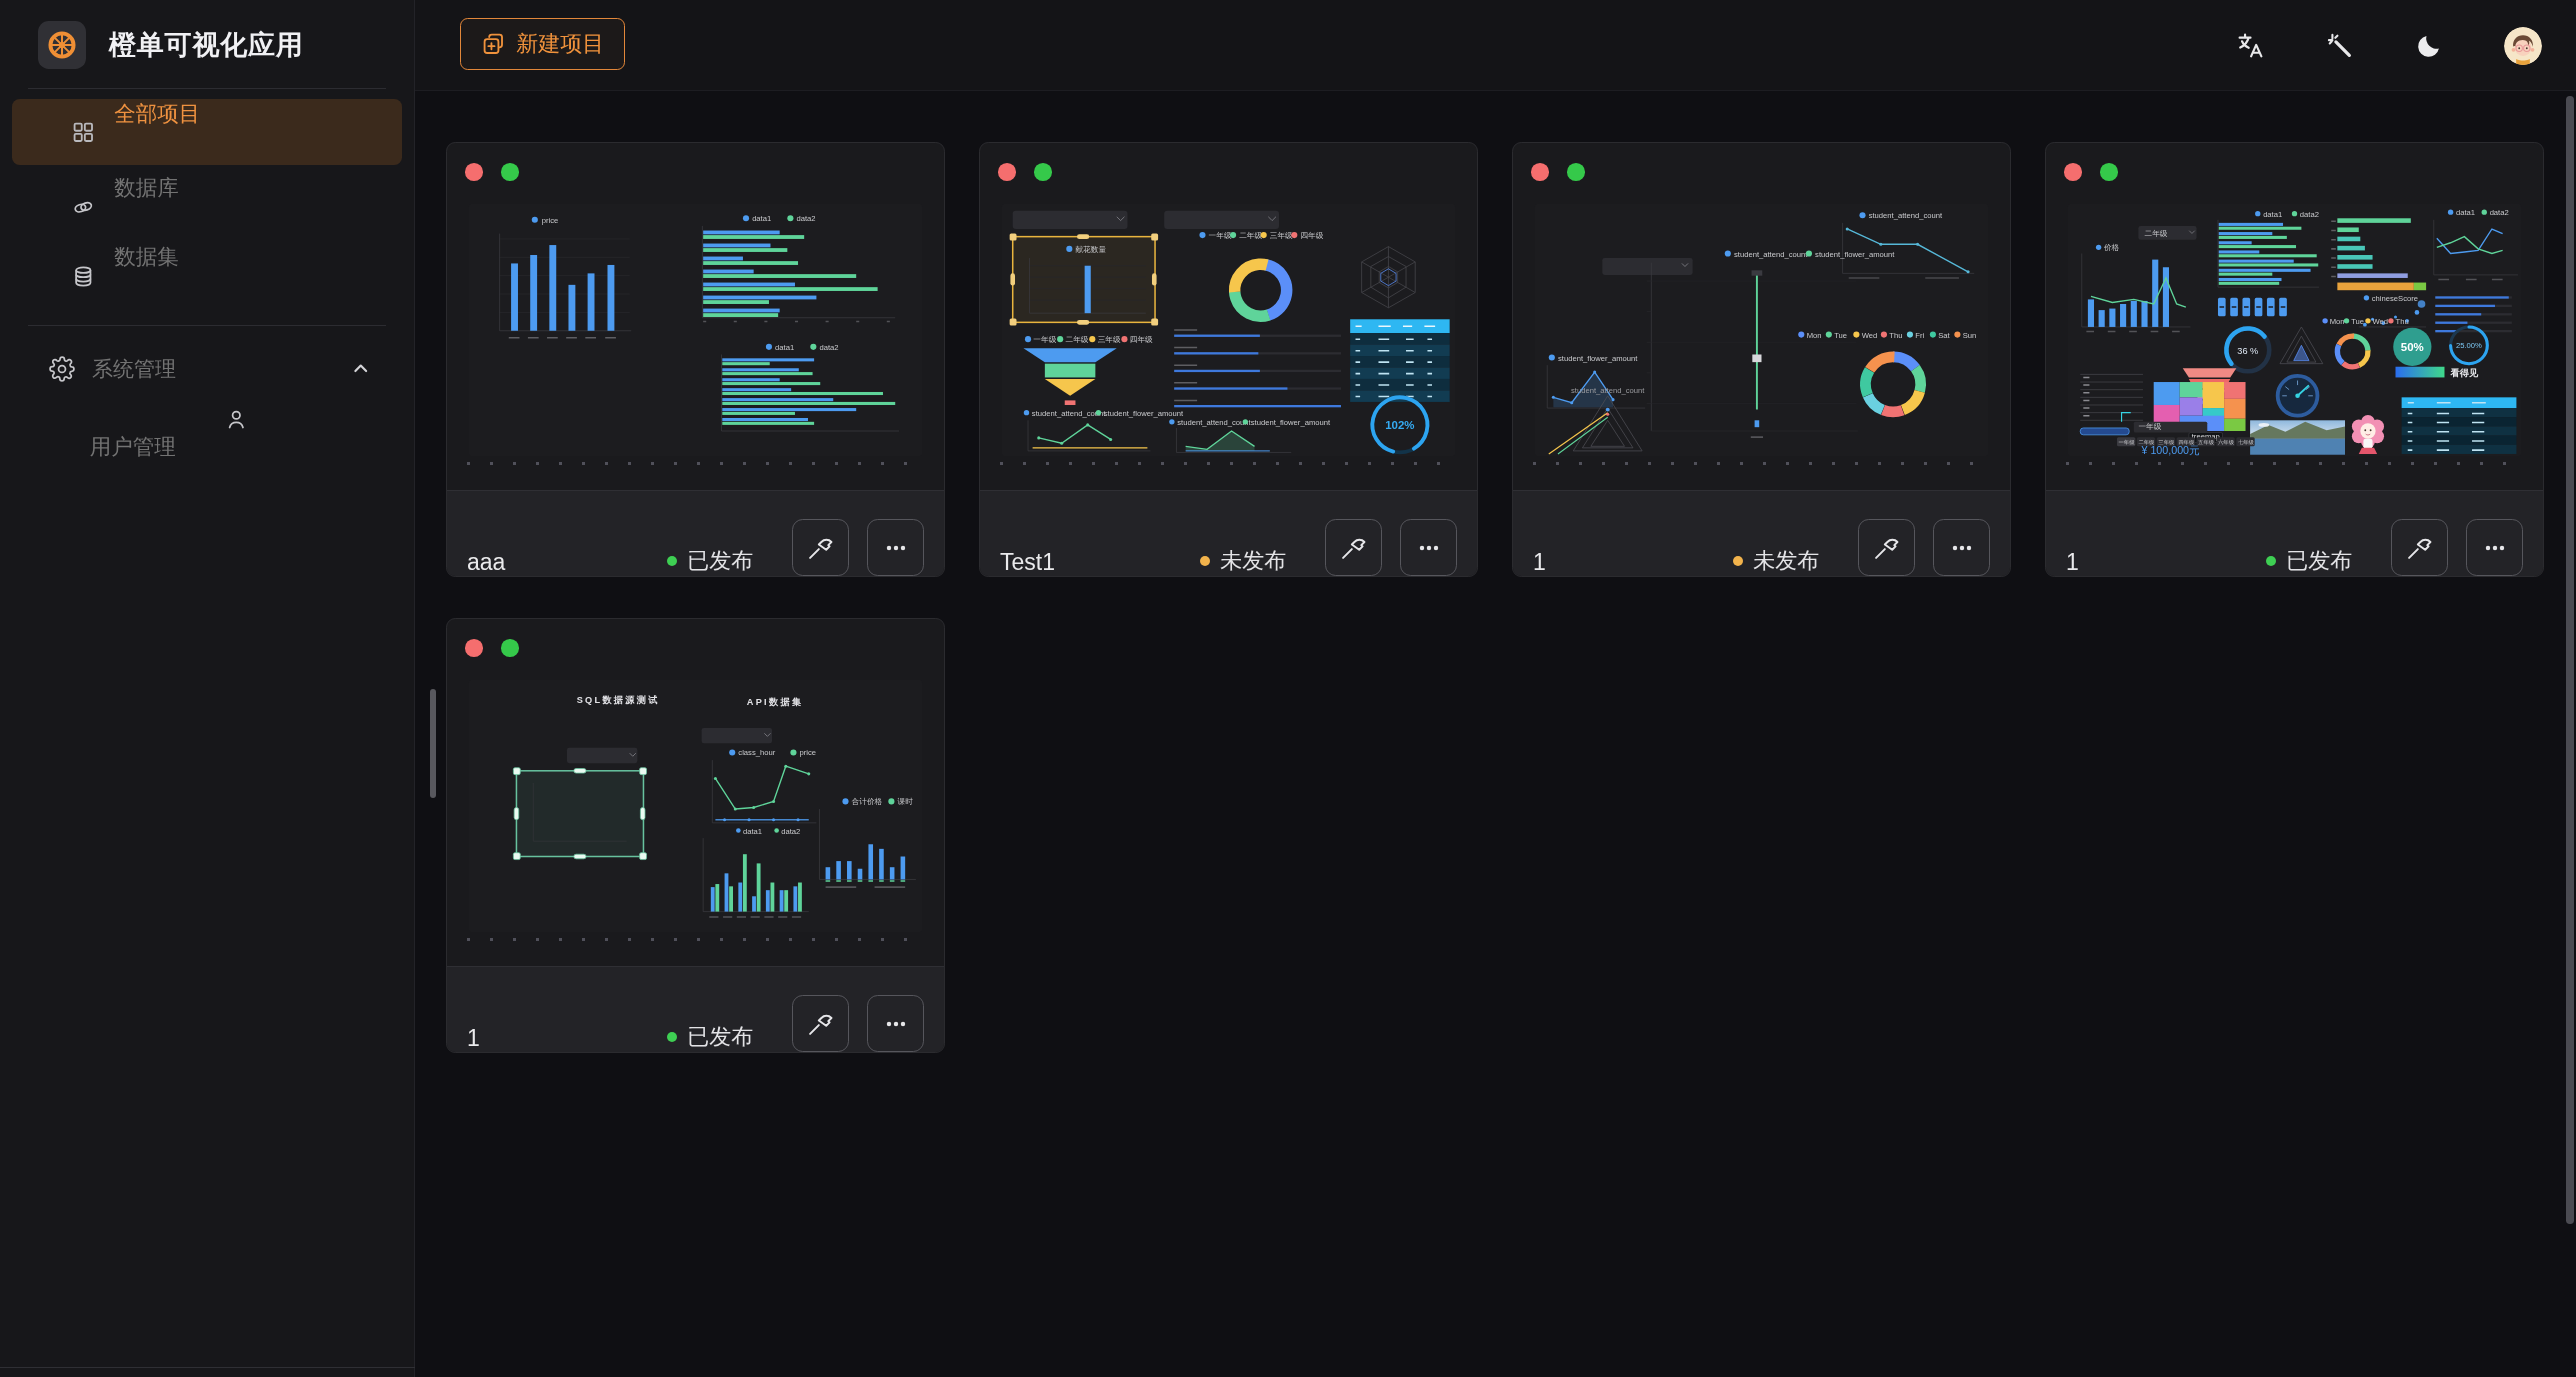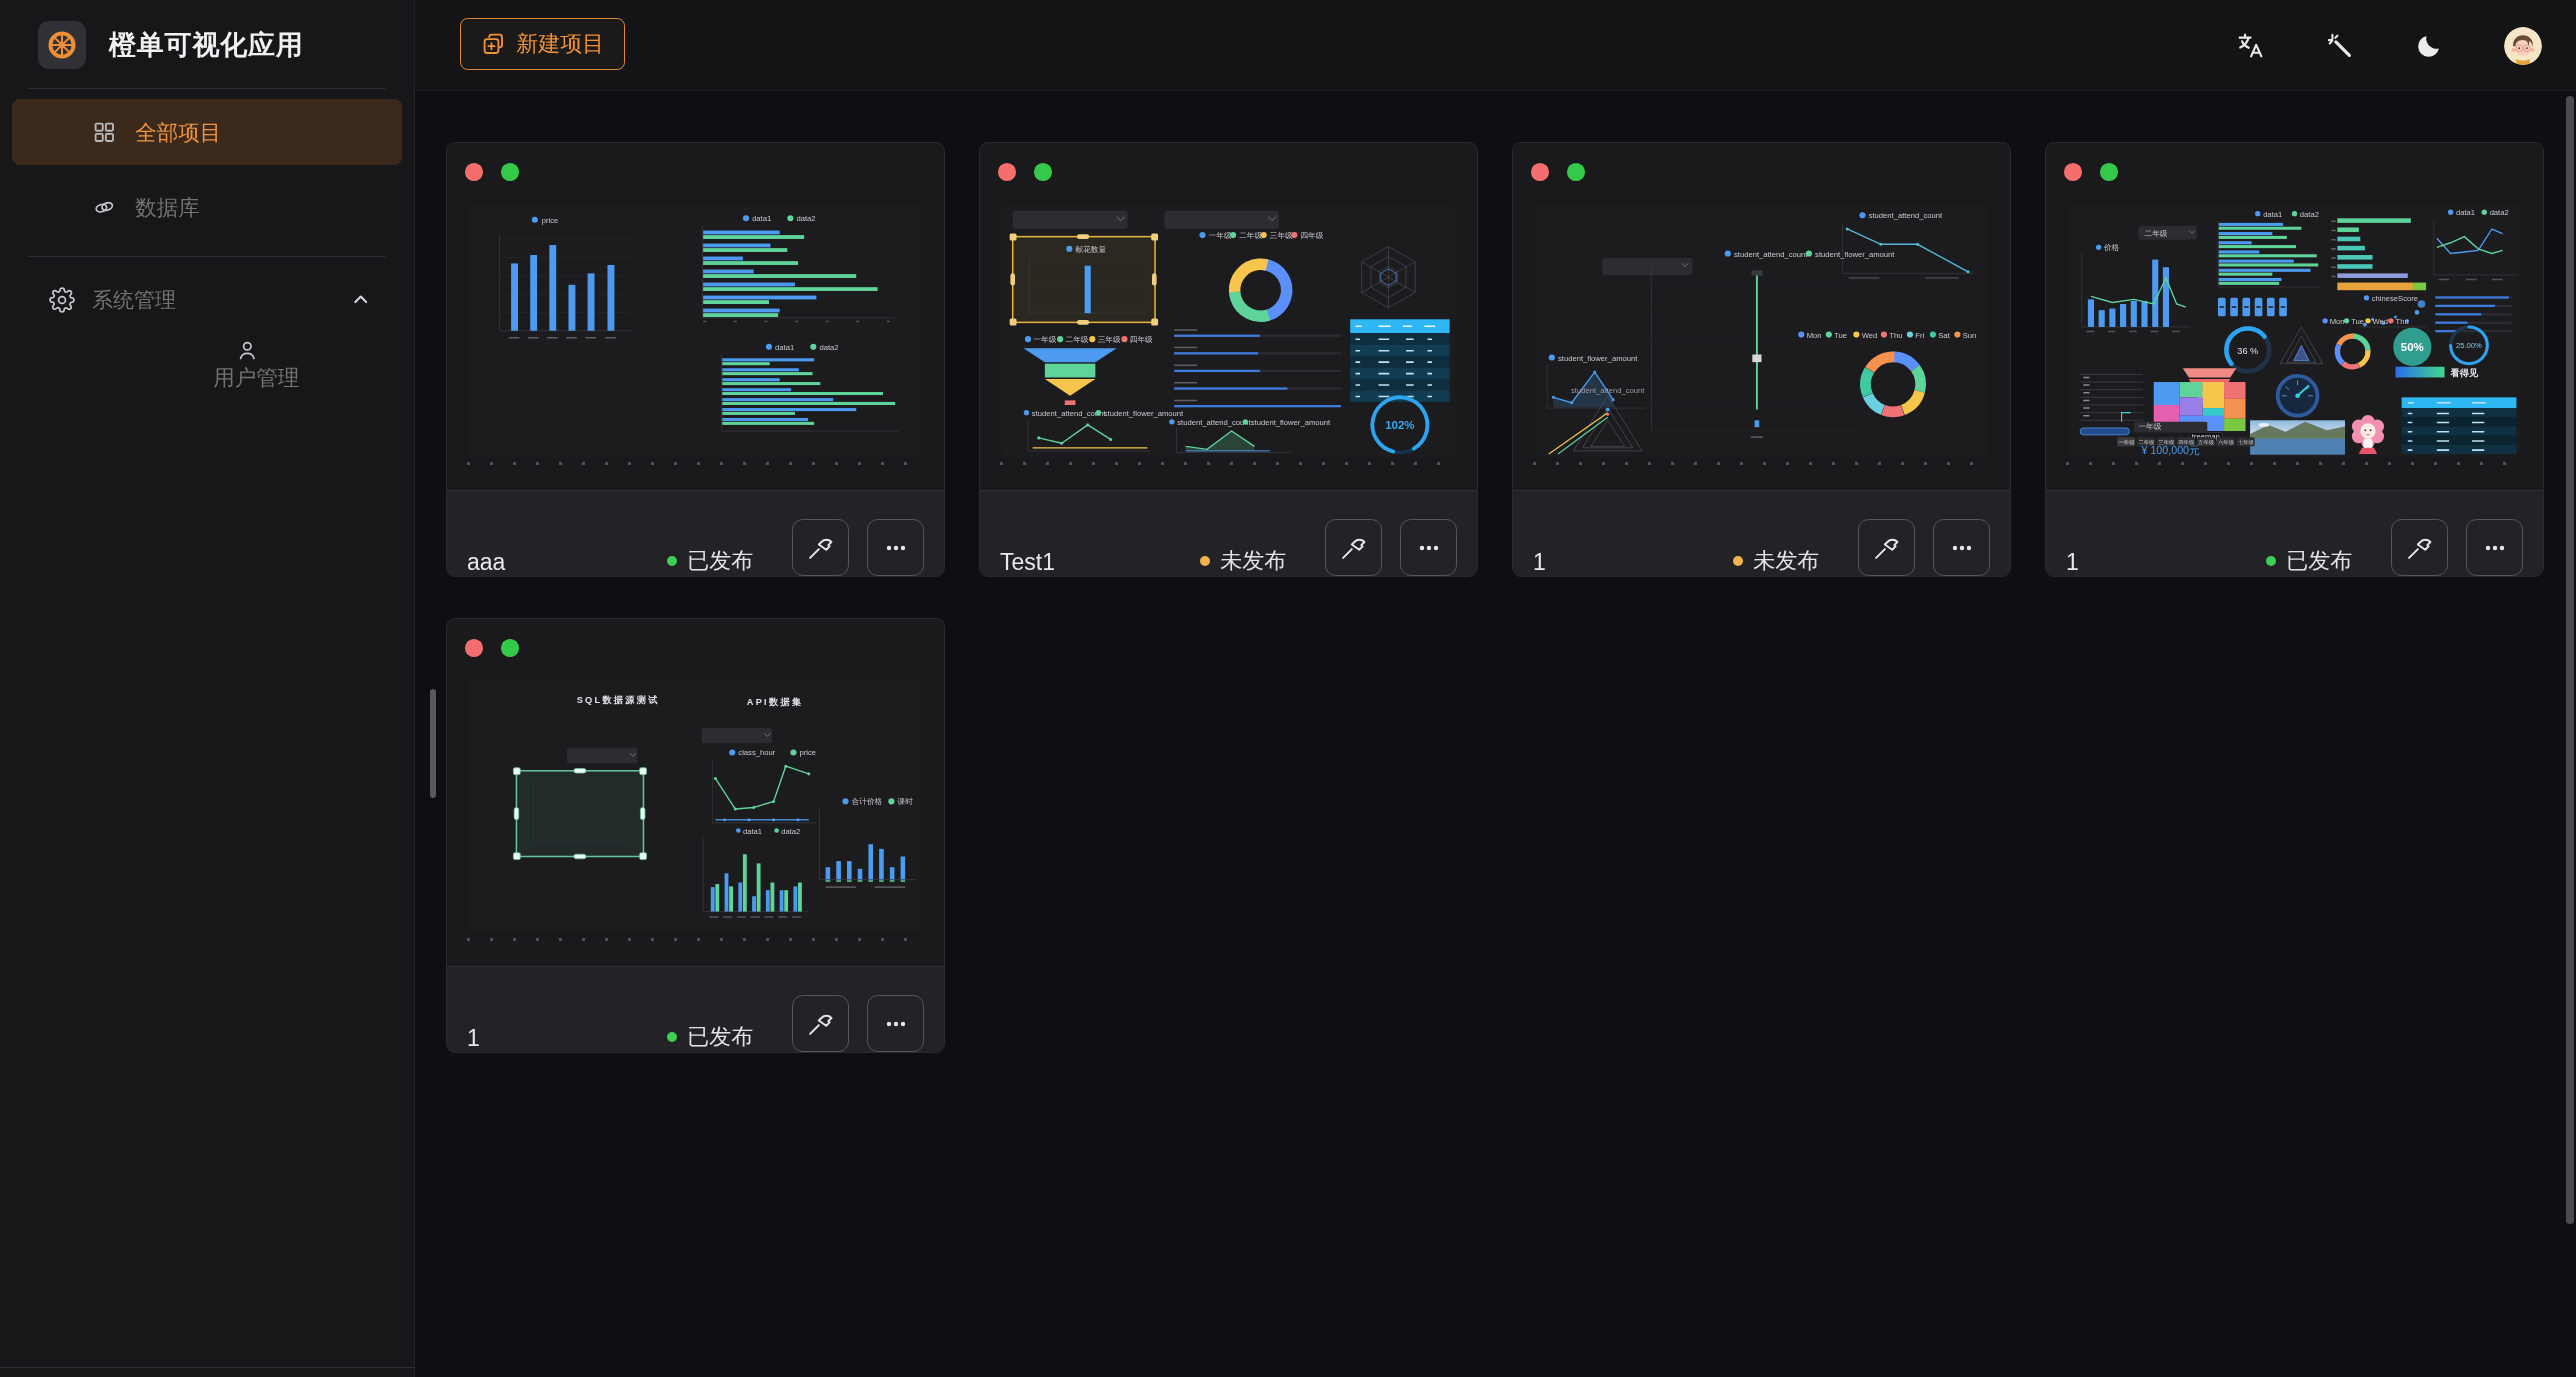--- a/index.html
+++ b/index.html
@@ -9,21 +9,21 @@
   .sidebar{position:absolute;left:0;top:0;width:415px;height:1377px;background:#17171a;border-right:0.8px solid #232328;box-sizing:border-box;}
   .brand{display:flex;align-items:center;gap:23px;padding:18.4px 0 0 38px;height:71px;box-sizing:border-box;}
   .logo{width:48px;height:48px;border-radius:10.7px;background:#303035;display:flex;align-items:center;justify-content:center;}
   .apptitle{font-size:27px;font-weight:700;color:#f1f1f4;letter-spacing:0.8px;}
   .sdiv{height:0.8px;background:#2c2c31;margin:17px 28px 0 28px;}
   .sechead{display:flex;align-items:center;height:58px;margin-top:17px;padding:0 43px 0 49px;cursor:pointer;}
   .sechead .seclabel{font-size:21px;margin-left:17px;flex:1;}
   .accent{color:#ef9240;}
   .plain{color:#737373;}
   .sicon{display:inline-flex;align-items:center;justify-content:center;}
-  .sitem{display:flex;align-items:center;height:69px;margin:0 12.3px;padding-left:80px;border-radius:7.7px;cursor:pointer;}
+  .sitem{display:flex;height:69px;margin:0 12.3px;padding-left:59px;border-radius:7.7px;cursor:pointer;}
   .sitem.active{height:66px;margin-top:10.7px;background:#3b2a1c;}
   .silabel{font-size:21.5px;margin-left:18.4px;}
   .itemgroup{margin-top:7.7px;}
   .sbottom{position:absolute;left:0;bottom:9.2px;width:415px;height:0.8px;background:#2f2f34;}
   
   .topbar{position:absolute;left:415px;top:0;right:0;height:91px;background:#141417;border-bottom:0.8px solid #1d1d22;box-sizing:border-box;}
   .newbtn{position:absolute;left:45px;top:18.4px;height:52px;display:flex;align-items:center;gap:10.7px;padding:0 20px;
     background:rgba(239,146,64,0.04);border:1.5px solid #e2873a;border-radius:7.7px;color:#f0923c;font-size:22px;cursor:pointer;font-family:inherit;}
   .tbicons{position:absolute;right:34px;top:0;height:91px;display:flex;align-items:center;gap:61px;}
   .tbico{display:inline-flex;cursor:pointer;}
@@ -102,20 +102,31 @@
     <div class="itemgroup">
       <div class="sitem">
         <span class="sicon">
           <svg width="24.6" height="24.6" viewBox="0 0 24 24" fill="none" stroke="#c6c6ca" stroke-width="1.7">
             <ellipse cx="9.2" cy="12.8" rx="5.2" ry="3.5" transform="rotate(-18 9.2 12.8)"></ellipse>
             <ellipse cx="14.8" cy="11.2" rx="5.2" ry="3.5" transform="rotate(-18 14.8 11.2)"></ellipse>
           </svg>
         </span>
         <span class="silabel plain">数据库</span>
       </div>
+      <div class="sitem">
+        <span class="sicon">
+          <svg width="24.6" height="24.6" viewBox="0 0 24 24" fill="none" stroke="#c6c6ca" stroke-width="1.7">
+            <ellipse cx="12" cy="6" rx="7" ry="2.7"></ellipse>
+            <path d="M5 6v4.2c0 1.5 3.1 2.7 7 2.7s7-1.2 7-2.7V6"></path>
+            <path d="M5 10.2v4.2c0 1.5 3.1 2.7 7 2.7s7-1.2 7-2.7v-4.2"></path>
+            <path d="M5 14.4v3.9c0 1.5 3.1 2.7 7 2.7s7-1.2 7-2.7v-3.9"></path>
+          </svg>
+        </span>
+        <span class="silabel plain">数据集</span>
+      </div>
     </div>
 
     <div class="sdiv" style="margin-top:14px;"></div>
 
     <div class="sechead" style="margin-top:14px;justify-content:space-between;">
       <span class="sicon">
         <svg width="26" height="26" viewBox="0 0 24 24" fill="none" stroke="#c6c6ca" stroke-width="1.6">
           <circle cx="12" cy="12" r="3.2"></circle>
           <path d="M19.4 15a1.7 1.7 0 0 0 .3 1.9l.1.1a2 2 0 1 1-2.8 2.8l-.1-.1a1.7 1.7 0 0 0-1.9-.3 1.7 1.7 0 0 0-1 1.5V21a2 2 0 1 1-4 0v-.1a1.7 1.7 0 0 0-1-1.6 1.7 1.7 0 0 0-1.9.3l-.1.1a2 2 0 1 1-2.8-2.8l.1-.1a1.7 1.7 0 0 0 .3-1.9 1.7 1.7 0 0 0-1.5-1H3a2 2 0 1 1 0-4h.1a1.7 1.7 0 0 0 1.6-1 1.7 1.7 0 0 0-.3-1.9l-.1-.1a2 2 0 1 1 2.8-2.8l.1.1a1.7 1.7 0 0 0 1.9.3h.1a1.7 1.7 0 0 0 1-1.5V3a2 2 0 1 1 4 0v.1a1.7 1.7 0 0 0 1 1.5 1.7 1.7 0 0 0 1.9-.3l.1-.1a2 2 0 1 1 2.8 2.8l-.1.1a1.7 1.7 0 0 0-.3 1.9v.1a1.7 1.7 0 0 0 1.5 1H21a2 2 0 1 1 0 4h-.1a1.7 1.7 0 0 0-1.5 1z"></path>
         </svg>

